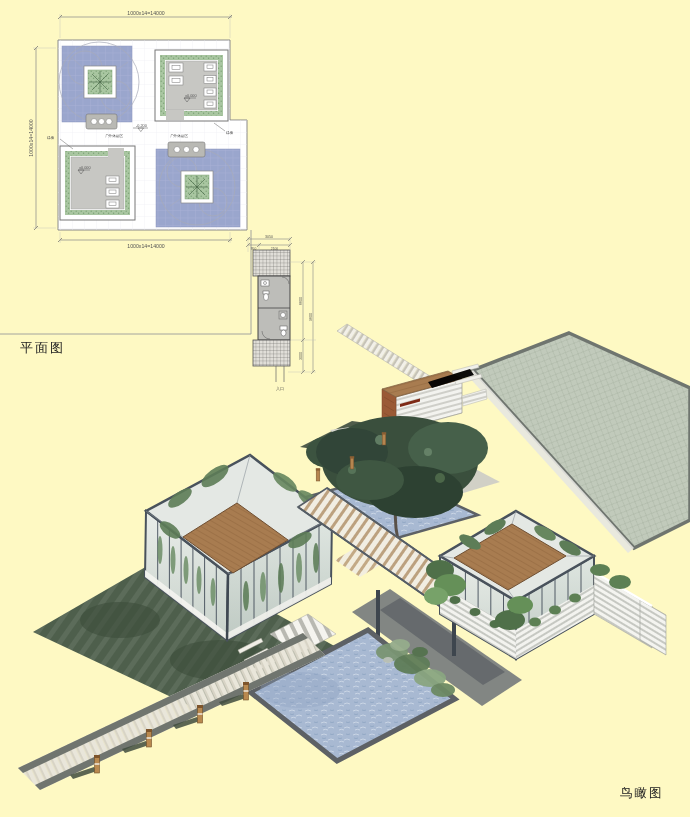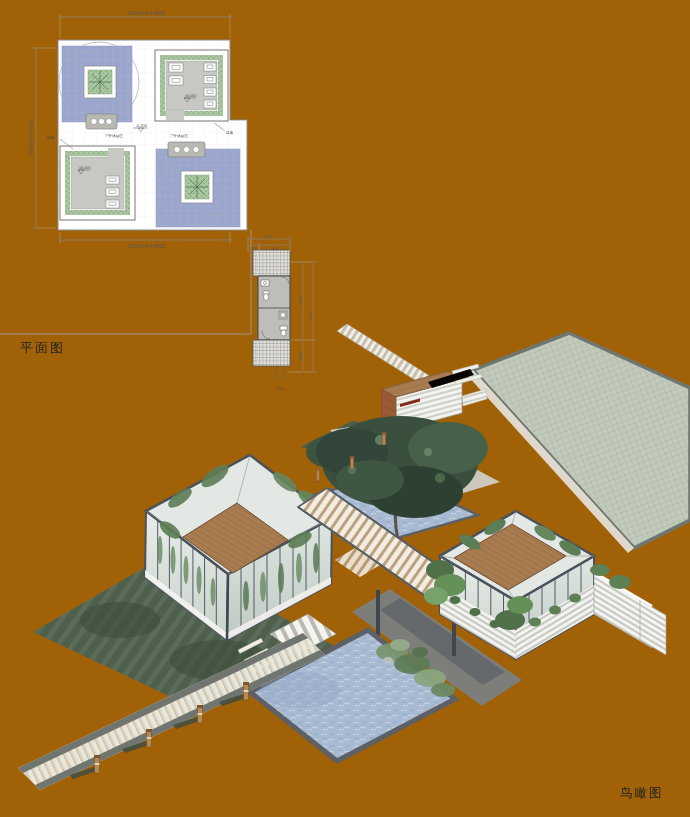--- a/index.html
+++ b/index.html
@@ -1,16 +1,16 @@
 <!DOCTYPE html>
 <html><head>
 <meta charset="utf-8">
 <style>
   html,body{margin:0;padding:0;background:#fff;}
-  .canvas{position:relative;width:690px;height:817px;background:#a16207;overflow:hidden;
+  .canvas{position:relative;width:690px;height:817px;background:#fef9c3;overflow:hidden;
           font-family:"Liberation Sans", sans-serif;}
   svg{display:block}
   text{font-family:"Liberation Sans", sans-serif;fill:#444;}
   .dim{fill:#555;}
   .big-label{fill:#222;letter-spacing:2px;}
 </style>
 </head>
 <body>
 
 <div class="canvas">

